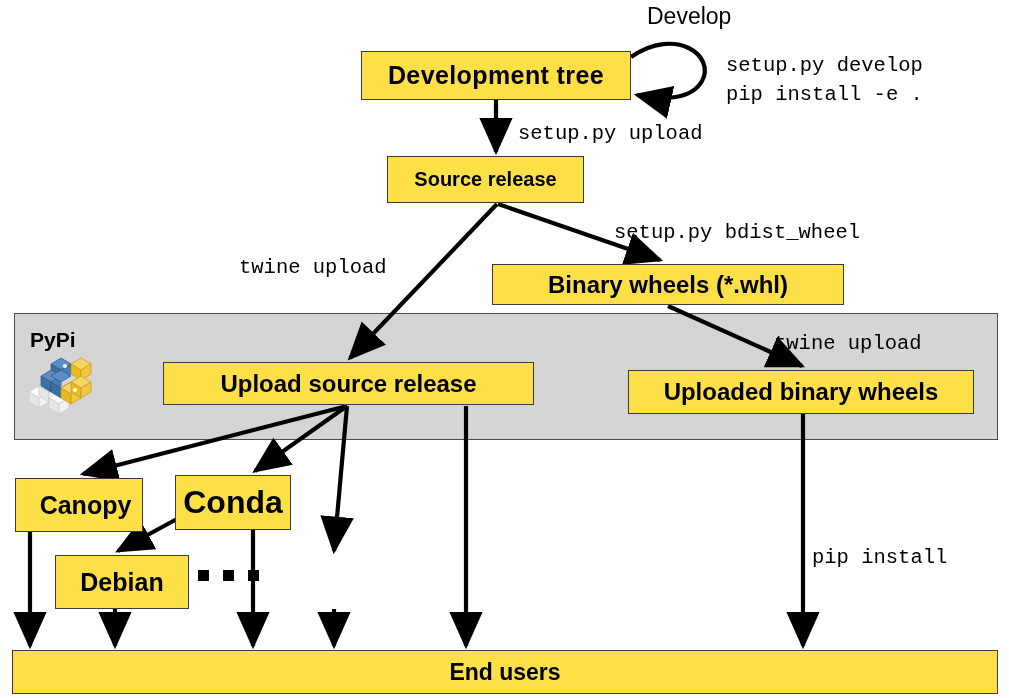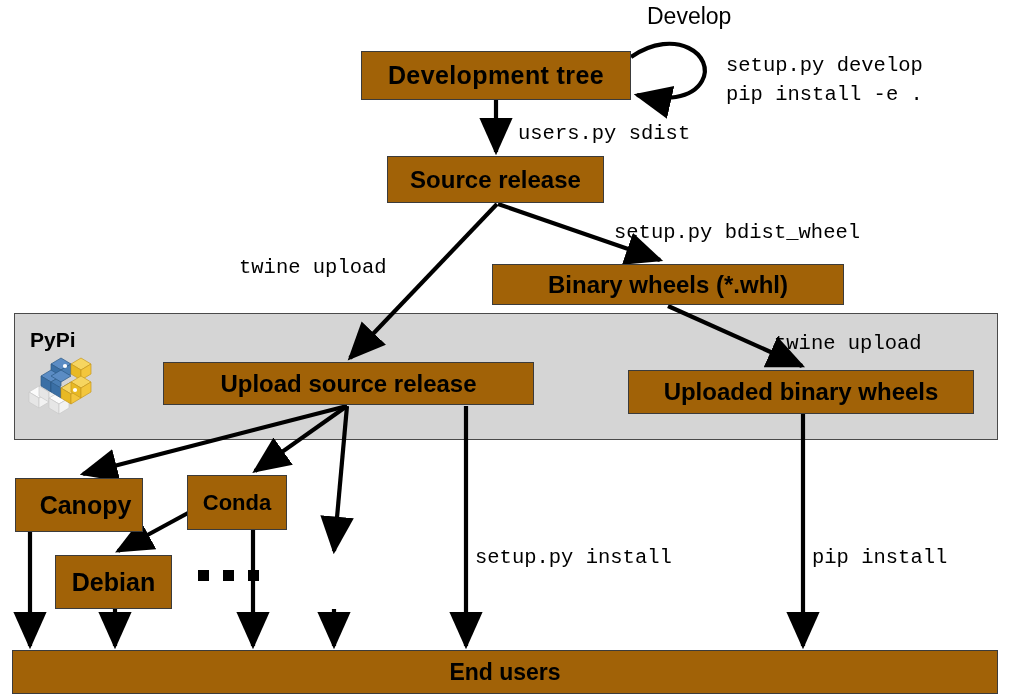--- a/index.html
+++ b/index.html
@@ -1,21 +1,21 @@
 <!DOCTYPE html>
 <html><head>
 <meta charset="utf-8">
 <style>
   html,body{margin:0;padding:0;background:#ffffff;}
   body{width:1009px;height:698px;overflow:hidden;font-family:"Liberation Sans",sans-serif;}
   #stage{position:relative;width:1009px;height:698px;background:#ffffff;}
   svg.layer{position:absolute;left:0;top:0;width:1009px;height:698px;}
   .box{
     position:absolute;
-    background:#a16207;
+    background:#fde047;
     border:1.6px solid #3b3b3b;
     box-sizing:border-box;
     display:flex;align-items:center;justify-content:center;
     font-family:"Liberation Sans",sans-serif;
     font-weight:bold;
     color:#000000;
     white-space:nowrap;
   }
   .lbl{
     position:absolute;
@@ -146,48 +146,47 @@
   </svg>
 
   <div class="dots" style="left:198px;top:570px;">
     <i></i>
     <i></i>
     <i></i>
   </div>
 
   <div class="box" style="left:361px;top:51px;width:270px;height:49px;font-size:25px;letter-spacing:.4px;">Development  tree</div>
 
-  <div class="box" style="left:387px;top:156px;width:217px;height:47px;font-size:24px;">Source release</div>
+  <div class="box" style="left:387px;top:156px;width:197px;height:47px;font-size:20px;">Source release</div>
 
   <div class="box" style="left:492px;top:264px;width:352px;height:41px;font-size:24px;">Binary wheels (*.whl)</div>
 
   <div class="box" style="left:163px;top:362px;width:371px;height:43px;font-size:24px;">Upload source release</div>
 
   <div class="box" style="left:628px;top:370px;width:346px;height:44px;font-size:24px;">Uploaded binary wheels</div>
 
   <div class="box" style="left:15px;top:478px;width:128px;height:54px;font-size:25px;padding-left:13px;">Canopy</div>
 
-  <div class="box" style="left:187px;top:475px;width:100px;height:55px;font-size:22px;">Conda</div>
+  <div class="box" style="left:175px;top:475px;width:116px;height:55px;font-size:32px;">Conda</div>
 
-  <div class="box" style="left:55px;top:555px;width:117px;height:54px;font-size:25px;">Debian</div>
+  <div class="box" style="left:55px;top:555px;width:134px;height:54px;font-size:25px;">Debian</div>
 
 
   <div class="box" style="left:12px;top:650px;width:986px;height:44px;font-size:23px;">End users</div>
 
   <div class="lbl-sans" style="left:647px;top:3px;font-size:23px;">Develop</div>
 
   <div class="lbl" style="left:726px;top:81px;">pip install -e .</div>
 
   <div class="lbl" style="left:726px;top:52px;">setup.py develop</div>
 
-  <div class="lbl" style="left:518px;top:120px;">users.py sdist</div>
+  <div class="lbl" style="left:518px;top:120px;">setup.py upload</div>
 
   <div class="lbl" style="left:614px;top:219px;">setup.py bdist_wheel</div>
 
   <div class="lbl" style="left:239px;top:254px;">twine upload</div>
 
   <div class="lbl" style="left:774px;top:330px;">twine upload</div>
 
-  <div class="lbl" style="left:475px;top:544px;">setup.py install</div>
 
   <div class="lbl" style="left:812px;top:544px;">pip install</div>
 
 </div>
 
 </body></html>

